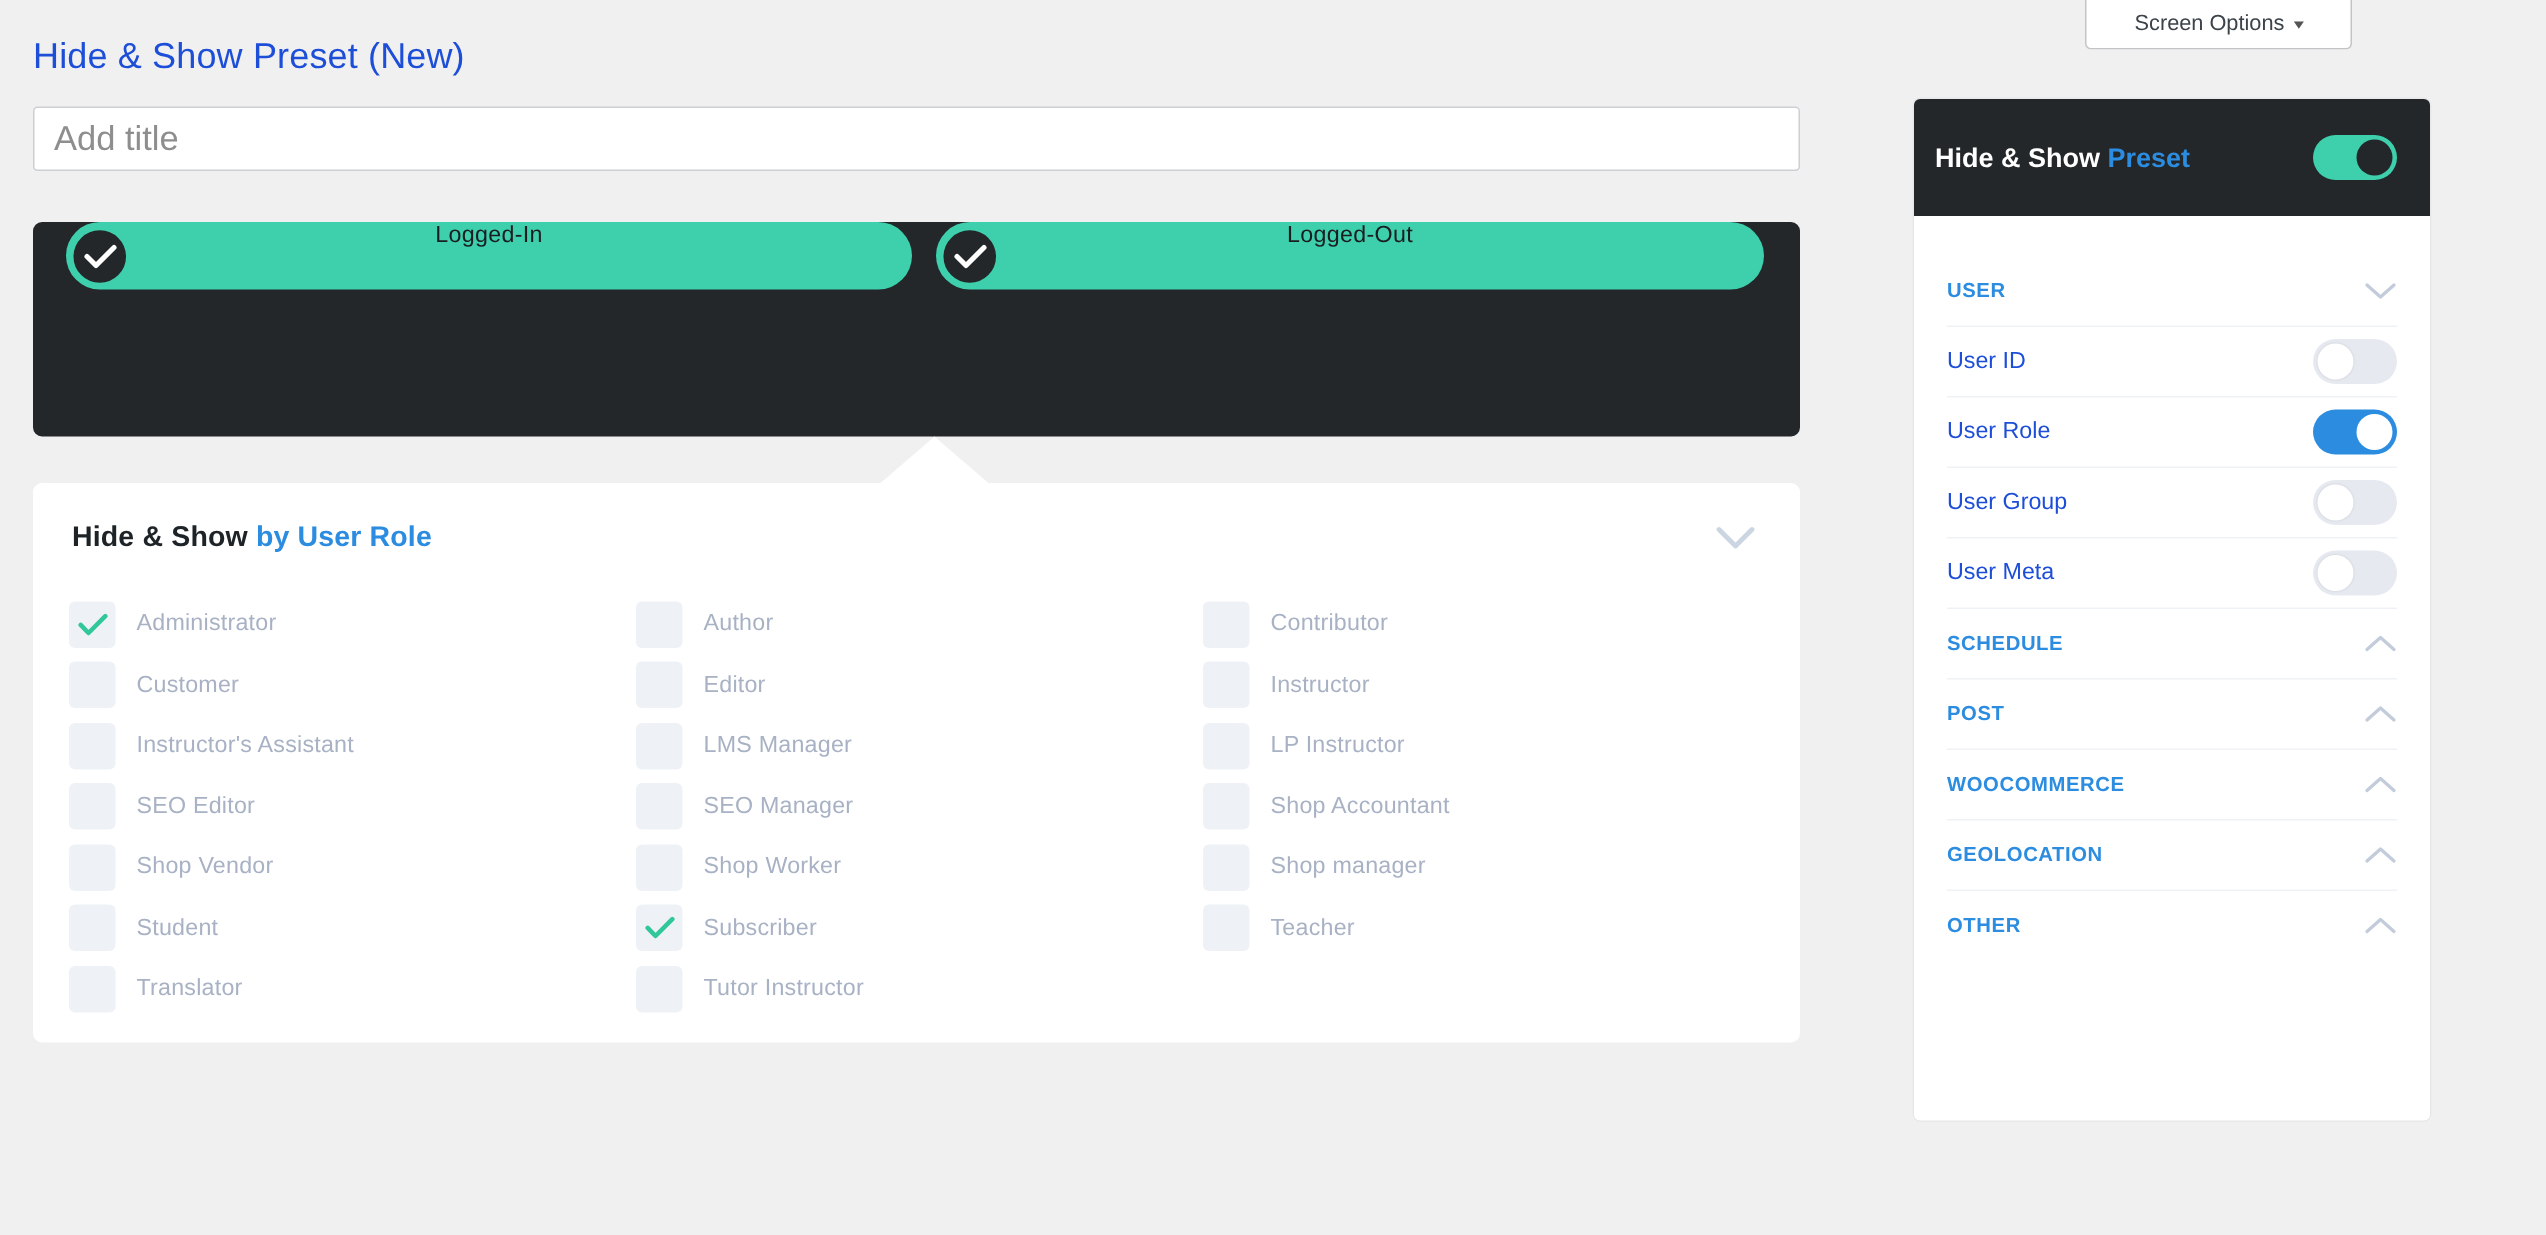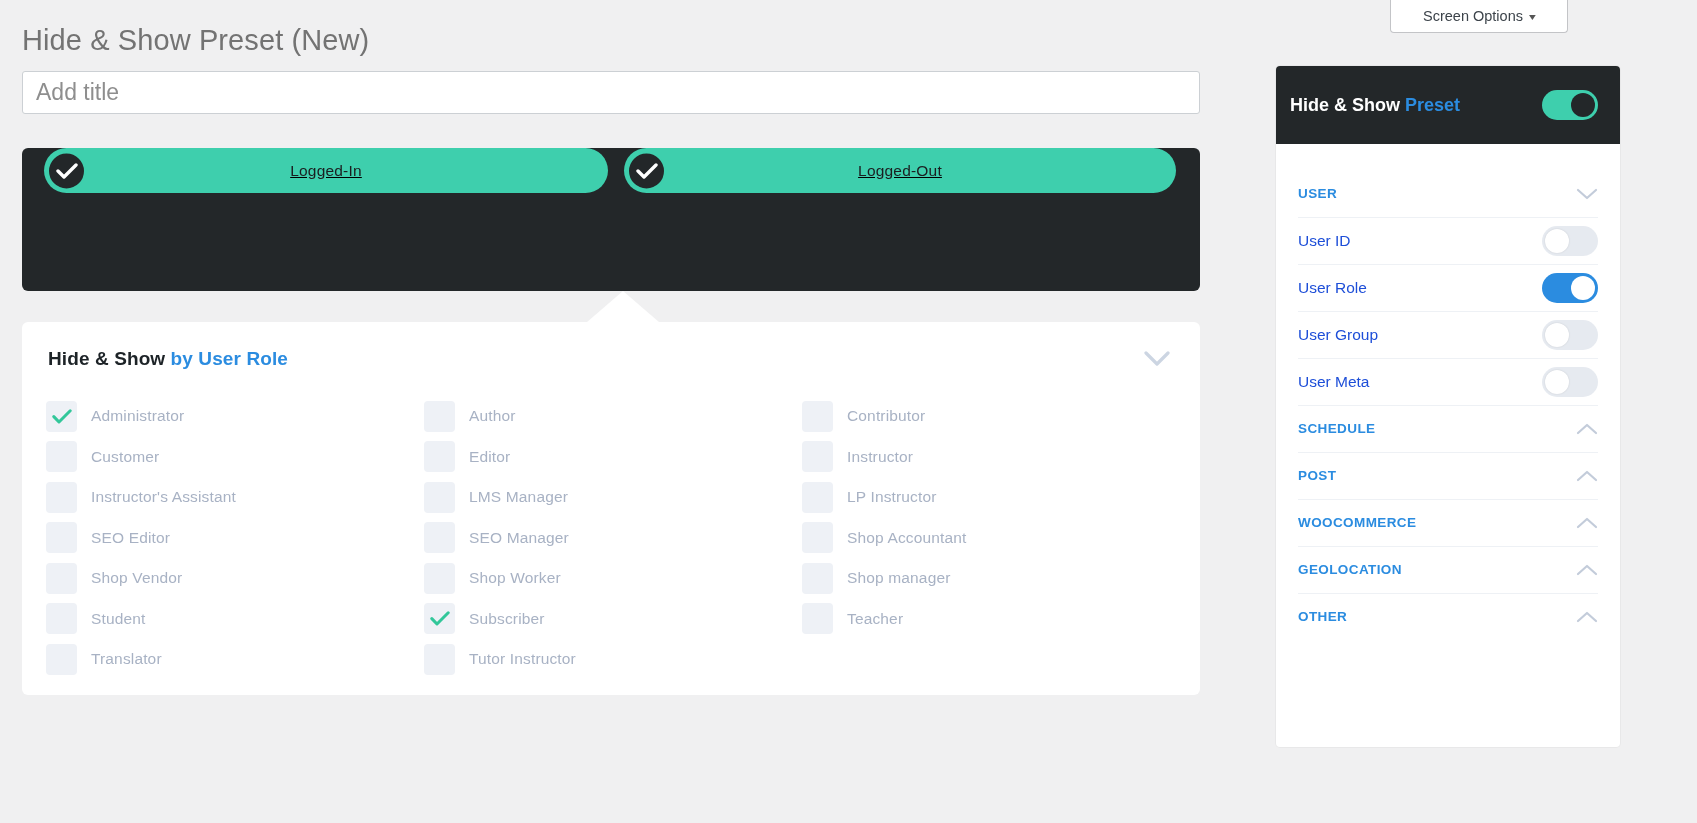--- a/index.html
+++ b/index.html
@@ -33,23 +33,23 @@
     font-size: 14.5px;
     color: #3c434a;
     cursor: pointer;
   }
   .screen-options .caret { font-size: 10px; color: #555; transform: scaleX(1.35); }
 
   
   .page-title {
     position: absolute;
     top: 24px; left: 22px;
-    font-size: 29px;
+    font-size: 24px;
     font-weight: 400;
-    color: #737373;
+    color: #1d4ed8;
     letter-spacing: .1px;
   }
 
   
   .title-input-wrap {
     position: absolute;
     top: 71px; left: 22px;
     width: 1178px; height: 43px;
   }
   .title-input {
@@ -100,24 +100,22 @@
     display: flex;
     gap: 16px;
     padding: 0 22px;
   }
   .pill {
     position: relative;
     height: 45px;
     border-radius: 23px;
     background: #3ecfad;
     display: flex;
-    align-items: center;
     justify-content: center;
     cursor: pointer;
-    text-decoration: underline;
   }
   .pill.one { width: 564px; }
   .pill.two { width: 552px; }
   .pill-label {
     font-size: 15.5px;
     color: #1b1e20;
     letter-spacing: .2px;
   }
   .pill-check {
     position: absolute;

